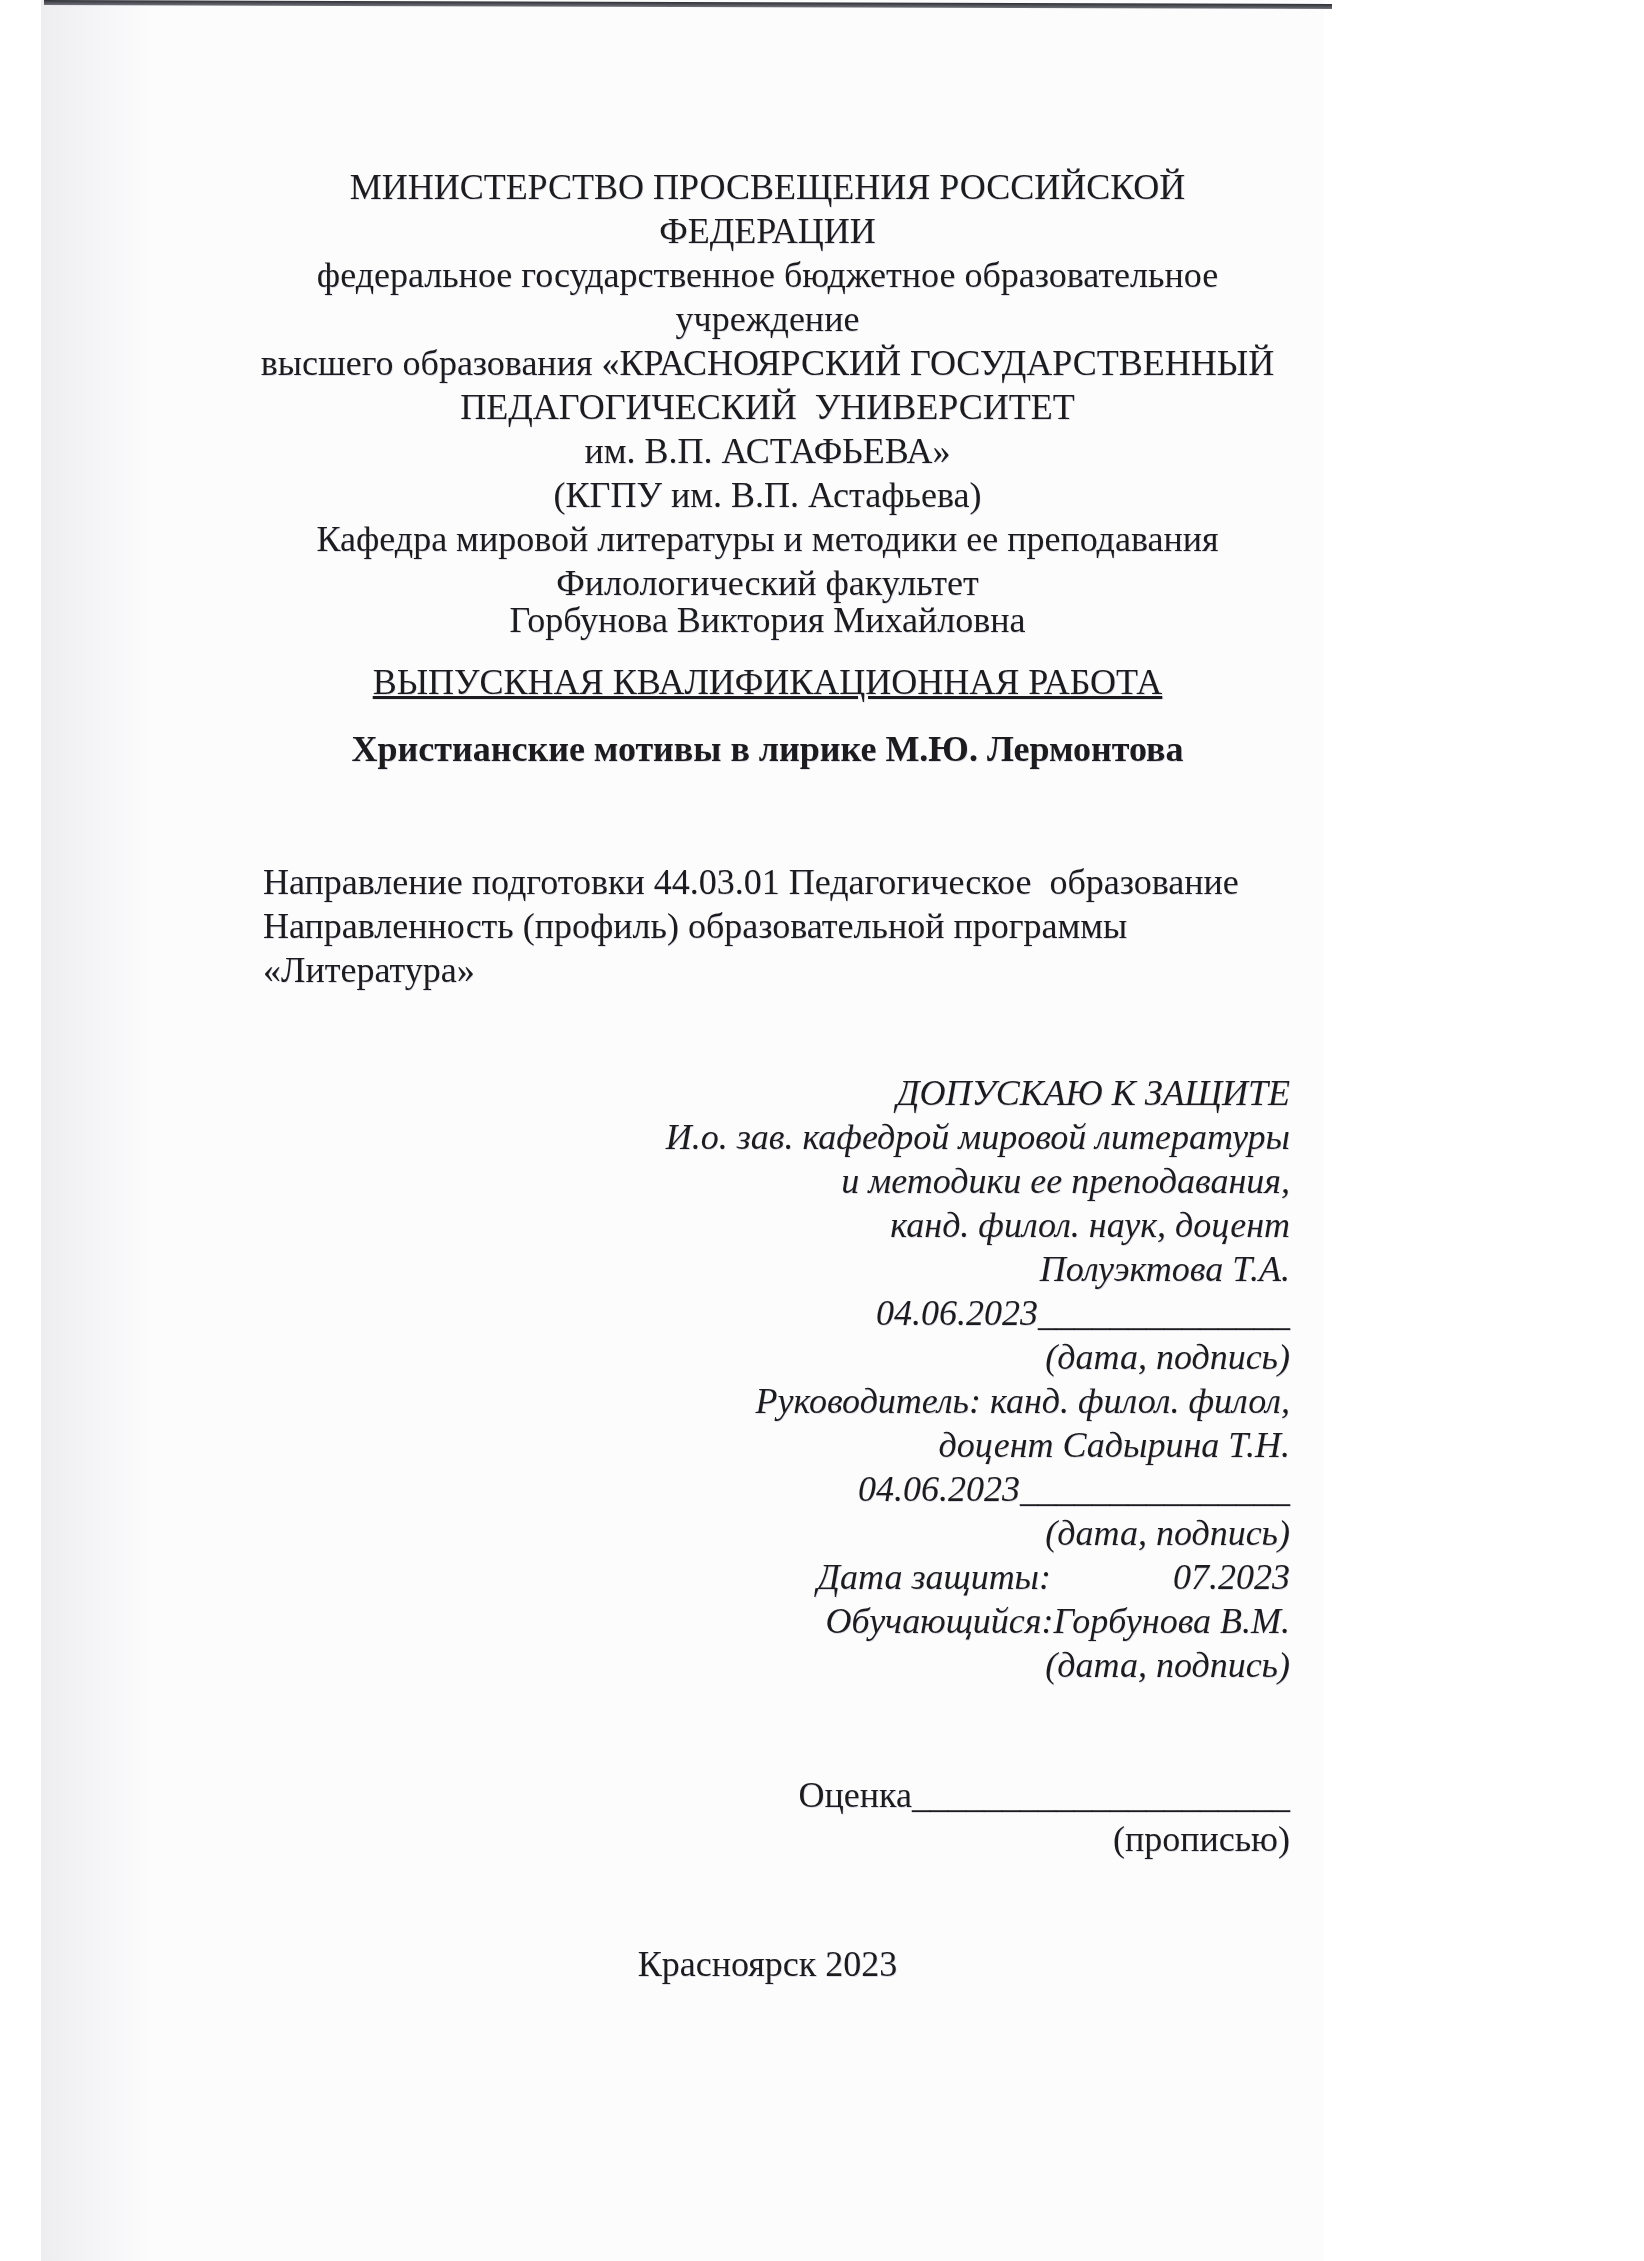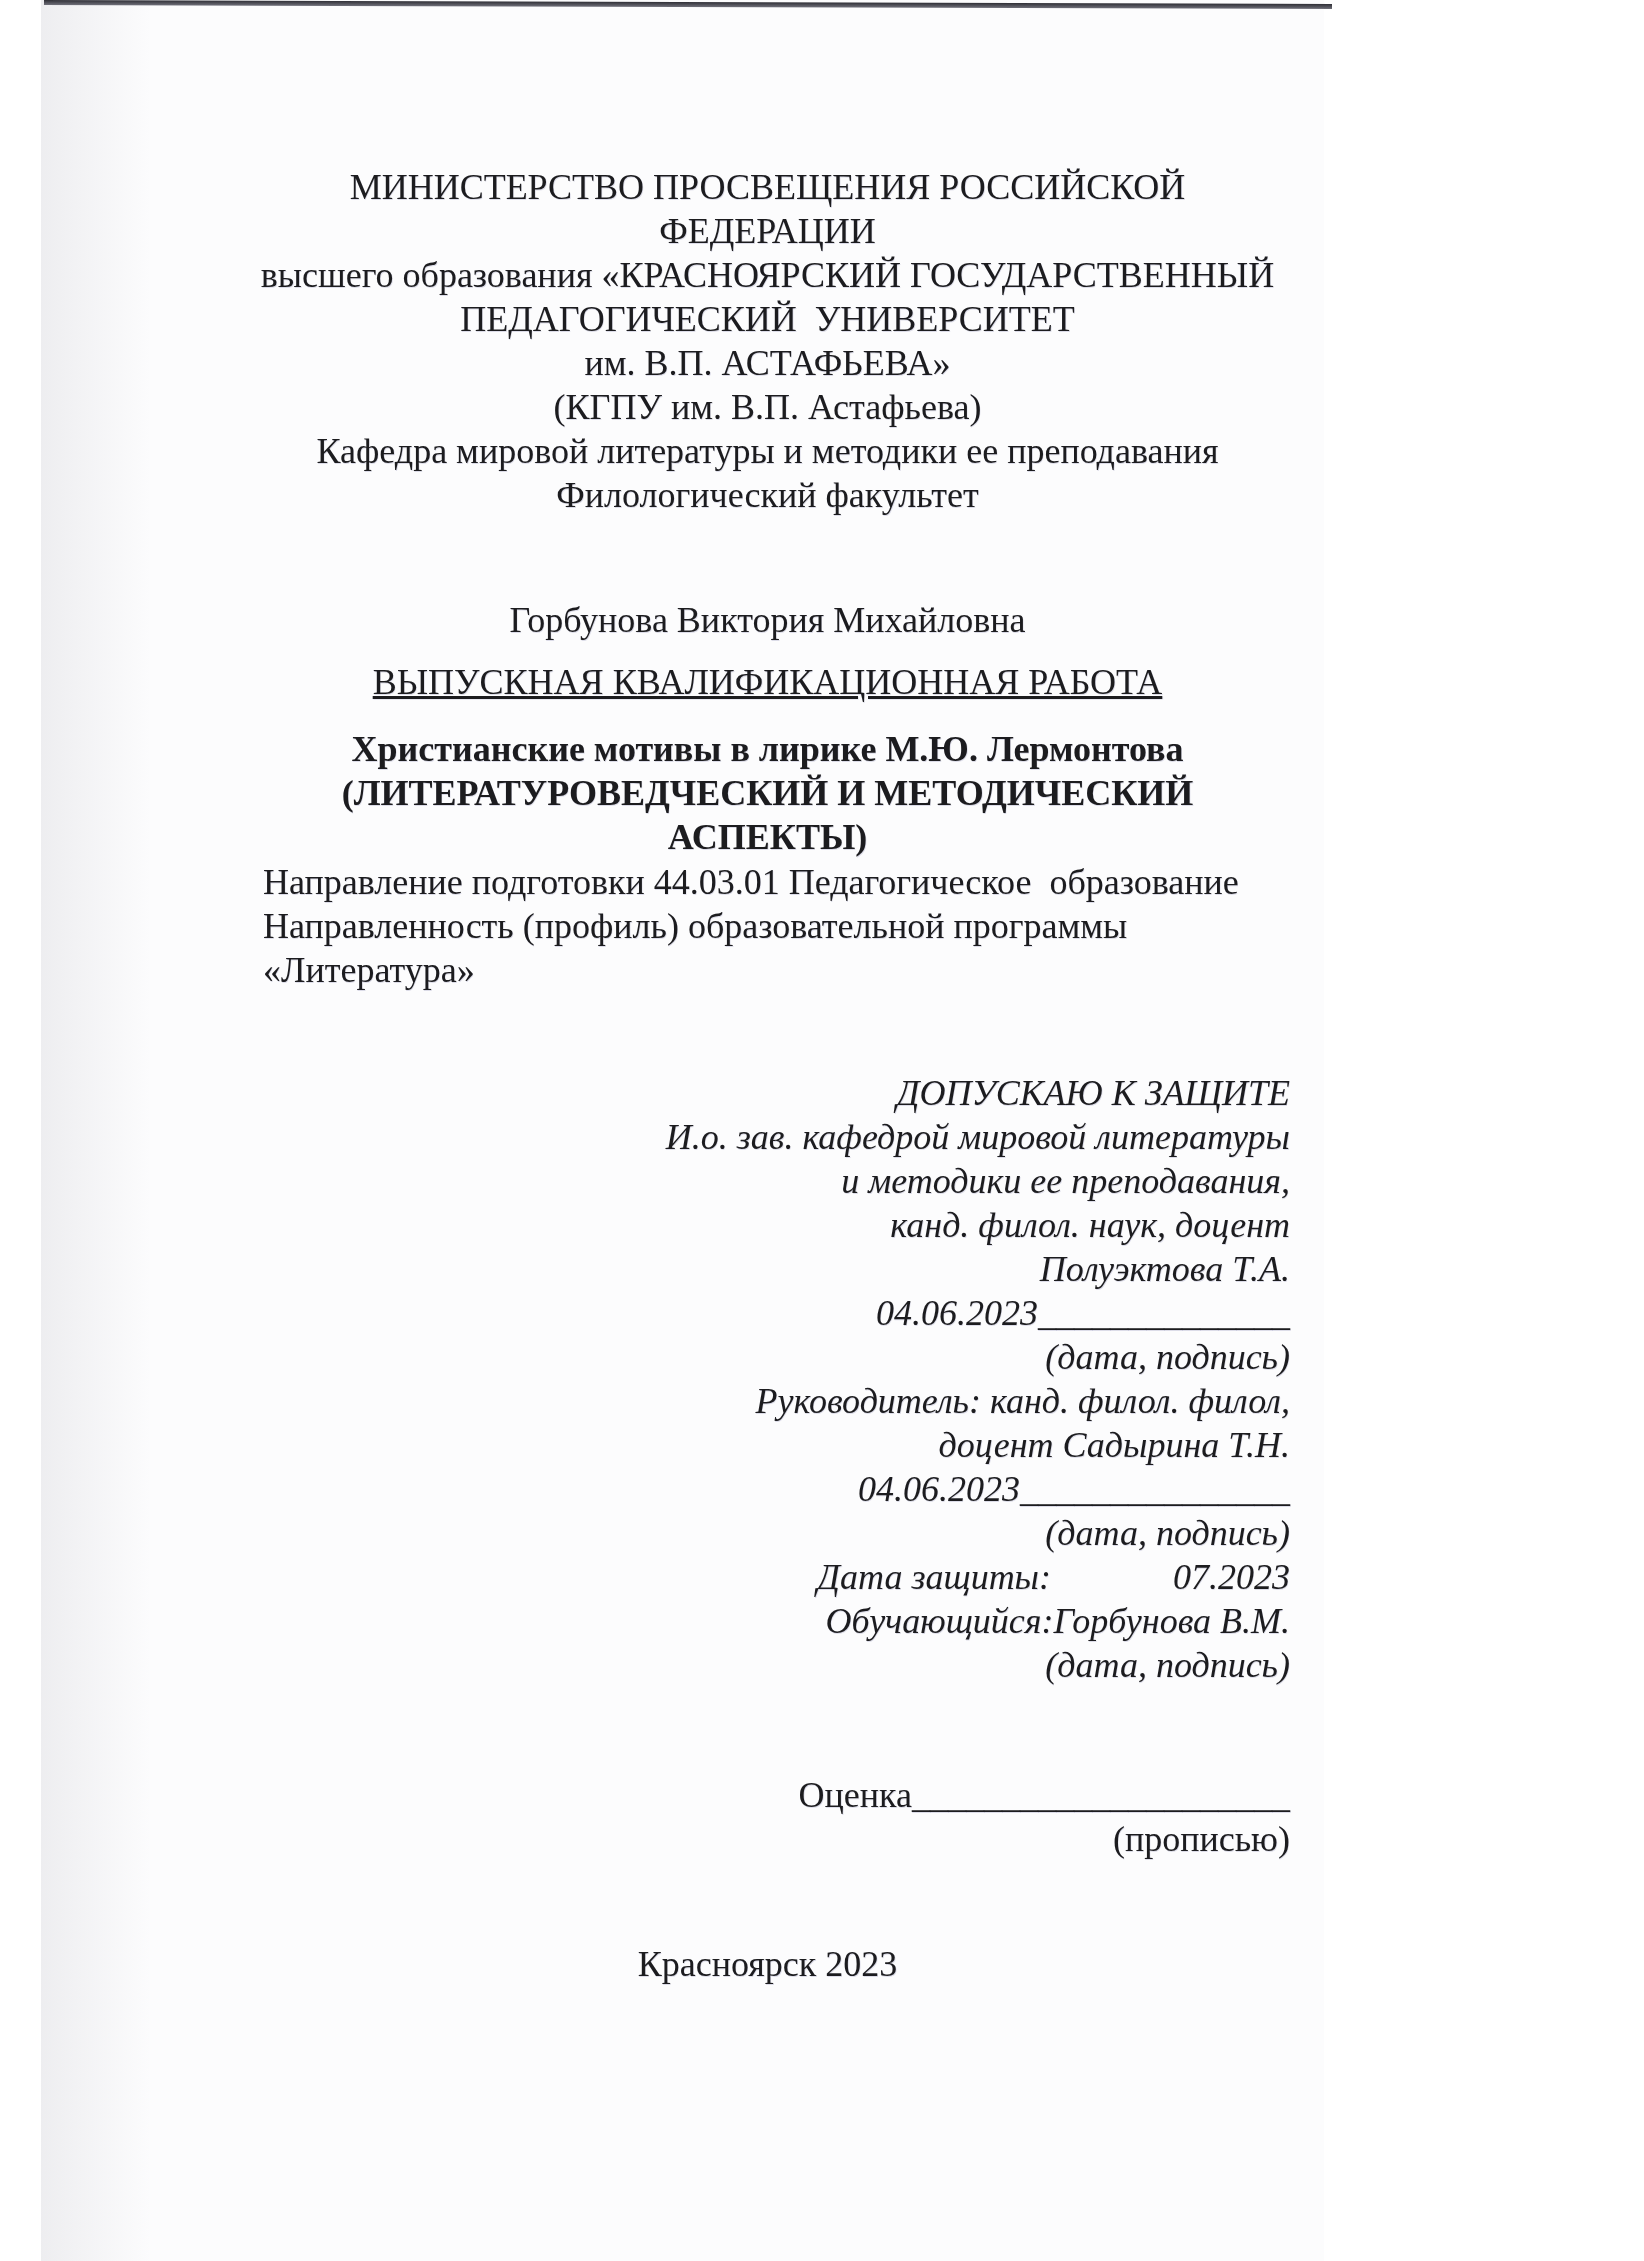--- a/index.html
+++ b/index.html
@@ -55,39 +55,39 @@
 
   <div class="scan-left-shade"></div>
   <div class="scan-left-white"></div>
   <div class="scan-right-white"></div>
   <div class="scan-top-line"></div>
 
   <div class="content">
 
     <div class="block center header-block">
       <div class="line">МИНИСТЕРСТВО ПРОСВЕЩЕНИЯ РОССИЙСКОЙ ФЕДЕРАЦИИ</div>
+      <div class="line">федеральное государственное бюджетное образовательное учреждение</div>
       <div class="line">высшего образования «КРАСНОЯРСКИЙ ГОСУДАРСТВЕННЫЙ</div>
       <div class="line">ПЕДАГОГИЧЕСКИЙ  УНИВЕРСИТЕТ</div>
       <div class="line">им. В.П. АСТАФЬЕВА»</div>
       <div class="line">(КГПУ им. В.П. Астафьева)</div>
       <div class="line">Кафедра мировой литературы и методики ее преподавания</div>
       <div class="line">Филологический факультет</div>
     </div>
 
     <div class="block center author-block">
       <div class="line">Горбунова Виктория Михайловна</div>
     </div>
 
     <div class="block center worktype-block">
       <div class="line">ВЫПУСКНАЯ КВАЛИФИКАЦИОННАЯ РАБОТА</div>
     </div>
 
     <div class="block center title-block">
       <div class="line bold">Христианские мотивы в лирике М.Ю. Лермонтова</div>
-      <div class="line bold">(ЛИТЕРАТУРОВЕДЧЕСКИЙ И МЕТОДИЧЕСКИЙ АСПЕКТЫ)</div>
     </div>
 
     <div class="block left program-block">
       <div class="line">Направление подготовки 44.03.01 Педагогическое  образование</div>
       <div class="line">Направленность (профиль) образовательной программы «Литература»</div>
     </div>
 
     <div class="block right approval-block">
       <div class="line">ДОПУСКАЮ К ЗАЩИТЕ</div>
       <div class="line">И.о. зав. кафедрой мировой литературы</div>

